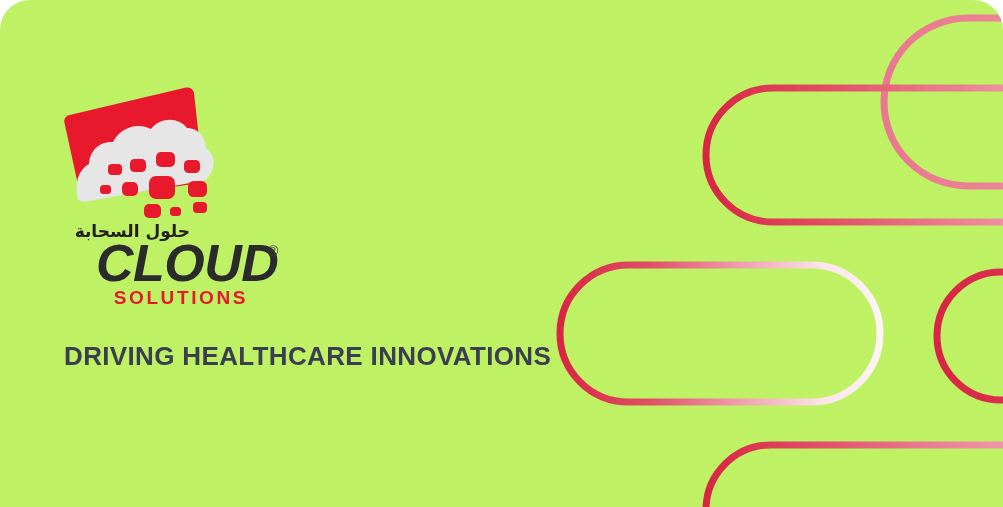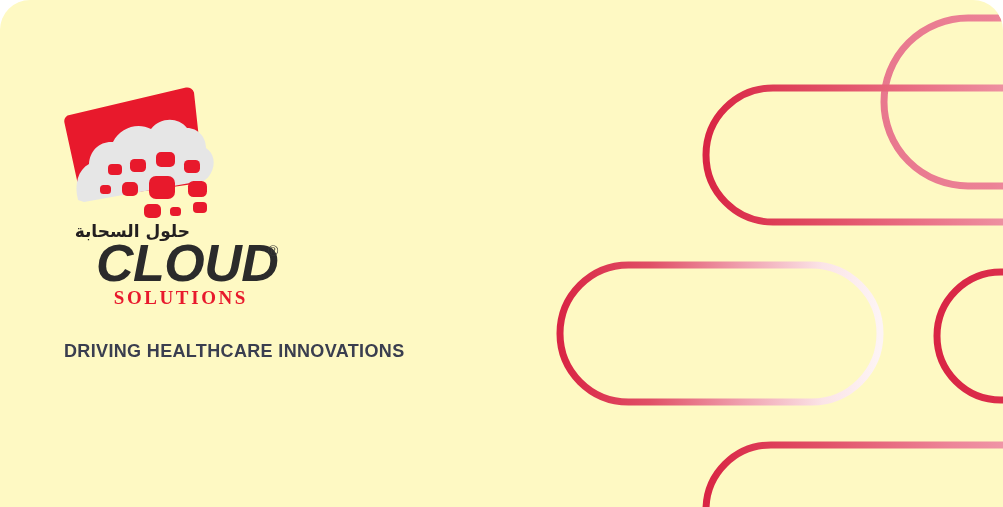--- a/index.html
+++ b/index.html
@@ -6,21 +6,21 @@
   html,body{margin:0;padding:0;background:#ffffff;}
   body{
     width:1003px;height:507px;overflow:hidden;
     font-family:"Liberation Sans","DejaVu Sans",sans-serif;
   }
 
   
   #banner-card{
     position:relative;
     width:1003px;height:507px;
-    background:#fef9c3;
+    background:#bef264;
     border-top-left-radius:30px;
     border-top-right-radius:30px;
     border-bottom-left-radius:0;
     border-bottom-right-radius:0;
     overflow:hidden;
     box-sizing:border-box;
   }
 
   
   #decor-layer{
@@ -87,36 +87,36 @@
     font-weight:400;
     color:#3a3a3a;
     font-family:"Liberation Sans","DejaVu Sans",sans-serif;
   }
 
   #solutions-word{
     display:block;
     text-align:right;
     width:184px;
     margin-top:1px;
-    font-family:Liberation Serif, serif;
+    font-family:Liberation Sans, sans-serif;
     font-weight:700;
     font-size:19px;
     letter-spacing:2.6px;
     color:#e8192c;
     line-height:1;
   }
 
   
   #tagline{
     position:absolute;
     left:64px;top:341px;
     margin:0;
     font-family:"Liberation Sans","DejaVu Sans",sans-serif;
     font-weight:700;
-    font-size:18px;
+    font-size:26px;
     letter-spacing:0.35px;
     color:#3a3e4f;
     white-space:nowrap;
   }
 </style>
 </head>
 <body>
 
 <div id="banner-card">
 

